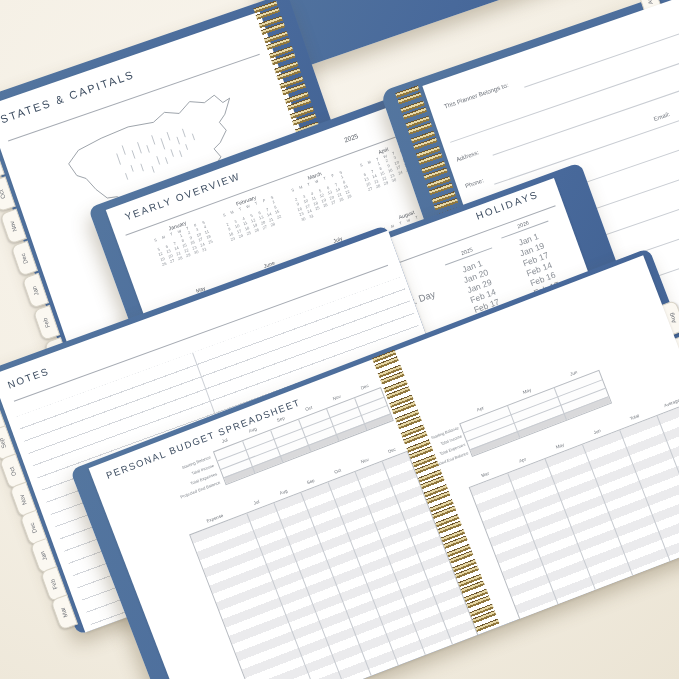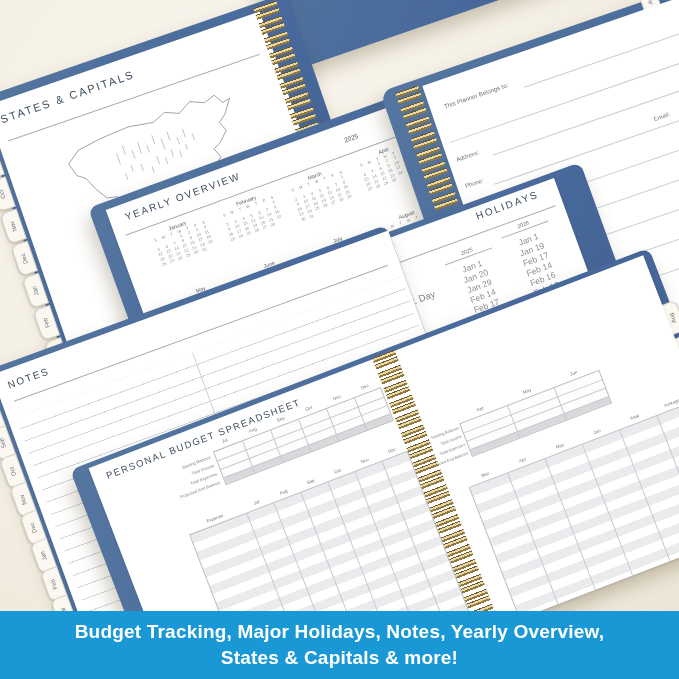--- a/index.html
+++ b/index.html
@@ -837,17 +837,13 @@
             <div style="position: absolute; left: 80px; top: 0px; width: 1px; height: 100%; background: rgb(198, 202, 208);"></div>
             <div style="position: absolute; left: 120px; top: 0px; width: 1px; height: 100%; background: rgb(198, 202, 208);"></div>
             <div style="position: absolute; left: 160px; top: 0px; width: 1px; height: 100%; background: rgb(198, 202, 208);"></div>
             <div style="position: absolute; left: 200px; top: 0px; width: 1px; height: 100%; background: rgb(198, 202, 208);"></div>
           </div>
         </div>
       </div>
     <div class="spiral" style="left:322px;top:2px;height:296px;"></div>
   </div>
 
-  <div id="banner" style="background: rgb(26, 152, 214); color: rgb(255, 255, 255);">
-    <div>Budget Tracking, Major Holidays, Notes, Yearly Overview,</div>
-    <div>States &amp; Capitals &amp; more!</div>
-  </div>
 </div>
 
 </body></html>

